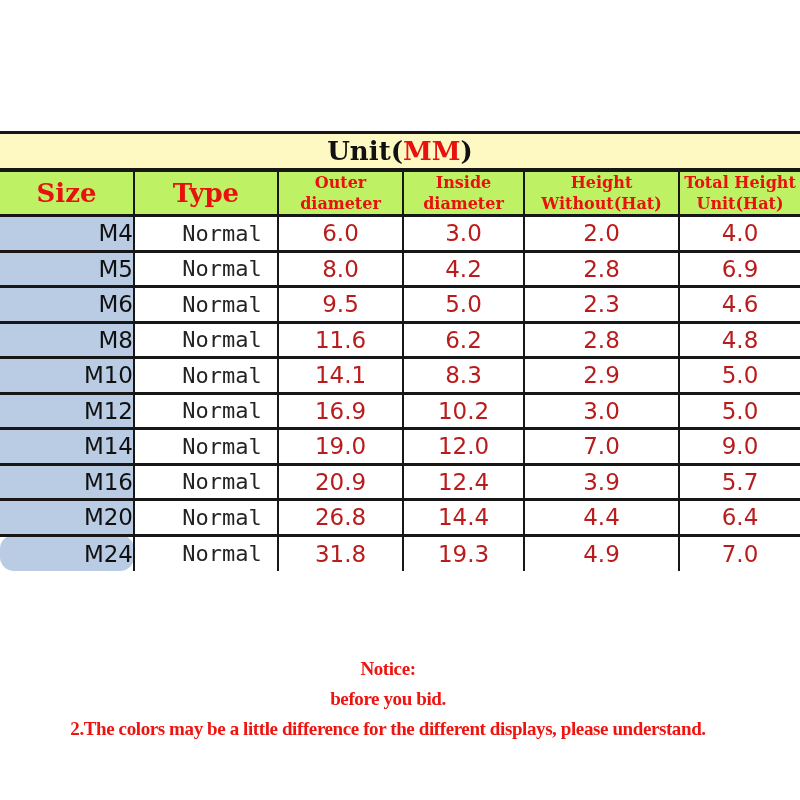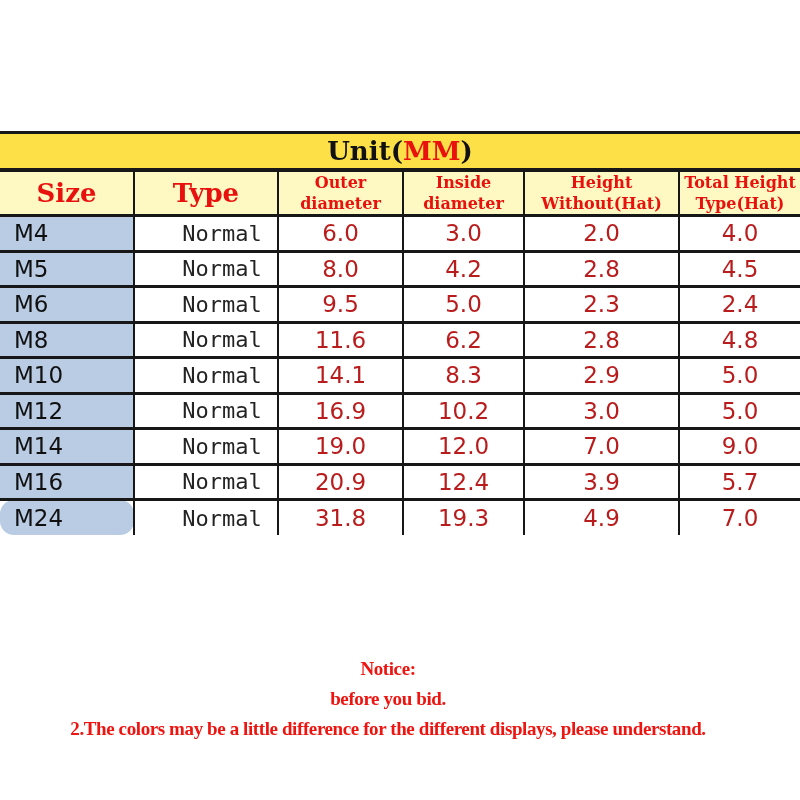--- a/index.html
+++ b/index.html
@@ -18,21 +18,21 @@
   
   .sheet {
     position: absolute;
     top: 131px;
     left: 0;
     width: 800px;
   }
 
   .title-bar {
     height: 34px;
-    background: #fde047;
+    background: #fef9c3;
     border-top: 3px solid #171717;
     border-bottom: 4px solid #171717;
     display: flex;
     align-items: center;
     justify-content: center;
     font-family: "DejaVu Serif", serif;
     font-weight: bold;
     font-size: 26px;
     color: #111111;
     letter-spacing: 0px;
@@ -59,21 +59,21 @@
     padding: 0;
     overflow: hidden;
   }
   tr > *:first-child { border-left: none; }
   tr > *:last-child  { border-right: none; }
   thead th { border-top: none; }
   tbody tr:last-child td { border-bottom: none; border-radius: 14px; }
 
   thead tr {
     height: 43px;
-    background: #fef9c3;
+    background: #bef264;
   }
   th {
     font-family: "DejaVu Serif", serif;
     font-weight: bold;
     color: #e8110d;
     text-align: center;
     vertical-align: middle;
   }
   th.th-big { font-size: 26px; }
   th.th-small { font-size: 16px; }
@@ -82,21 +82,21 @@
     line-height: 21px;
   }
 
   tbody tr {
     height: 35.5px;
     background: #ffffff;
   }
   td { text-align: center; vertical-align: middle; }
   td.col-size {
     background: #b9cce4;
-    text-align: left;
+    text-align: right;
     padding-left: 14px;
     font-family: "DejaVu Sans", sans-serif;
     font-size: 23px;
     color: #101010;
   }
   td.col-type {
     font-family: "DejaVu Sans Mono", monospace;
     font-size: 22px;
     color: #232323;
     padding-left: 32px;
@@ -158,48 +158,48 @@
           <th class="th-small">
             <span class="hline">Inside</span>
             <span class="hline">diameter</span>
           </th>
           <th class="th-small">
             <span class="hline">Height</span>
             <span class="hline">Without(Hat)</span>
           </th>
           <th class="th-small">
             <span class="hline">Total Height</span>
-            <span class="hline">Type(Hat)</span>
+            <span class="hline">Unit(Hat)</span>
           </th>
         </tr>
     </thead>
     <tbody id="spec-body">
         <tr>
           <td class="col-size">M4</td>
           <td class="col-type">Normal</td>
           <td class="col-outer">6.0</td>
           <td class="col-inside">3.0</td>
           <td class="col-height">2.0</td>
           <td class="col-total">4.0</td>
         </tr>
         <tr>
           <td class="col-size">M5</td>
           <td class="col-type">Normal</td>
           <td class="col-outer">8.0</td>
           <td class="col-inside">4.2</td>
           <td class="col-height">2.8</td>
-          <td class="col-total">4.5</td>
+          <td class="col-total">6.9</td>
         </tr>
         <tr>
           <td class="col-size">M6</td>
           <td class="col-type">Normal</td>
           <td class="col-outer">9.5</td>
           <td class="col-inside">5.0</td>
           <td class="col-height">2.3</td>
-          <td class="col-total">2.4</td>
+          <td class="col-total">4.6</td>
         </tr>
         <tr>
           <td class="col-size">M8</td>
           <td class="col-type">Normal</td>
           <td class="col-outer">11.6</td>
           <td class="col-inside">6.2</td>
           <td class="col-height">2.8</td>
           <td class="col-total">4.8</td>
         </tr>
         <tr>
@@ -226,20 +226,28 @@
           <td class="col-height">7.0</td>
           <td class="col-total">9.0</td>
         </tr>
         <tr>
           <td class="col-size">M16</td>
           <td class="col-type">Normal</td>
           <td class="col-outer">20.9</td>
           <td class="col-inside">12.4</td>
           <td class="col-height">3.9</td>
           <td class="col-total">5.7</td>
+        </tr>
+        <tr>
+          <td class="col-size">M20</td>
+          <td class="col-type">Normal</td>
+          <td class="col-outer">26.8</td>
+          <td class="col-inside">14.4</td>
+          <td class="col-height">4.4</td>
+          <td class="col-total">6.4</td>
         </tr>
         <tr>
           <td class="col-size">M24</td>
           <td class="col-type">Normal</td>
           <td class="col-outer">31.8</td>
           <td class="col-inside">19.3</td>
           <td class="col-height">4.9</td>
           <td class="col-total">7.0</td>
         </tr>
       </tbody>

